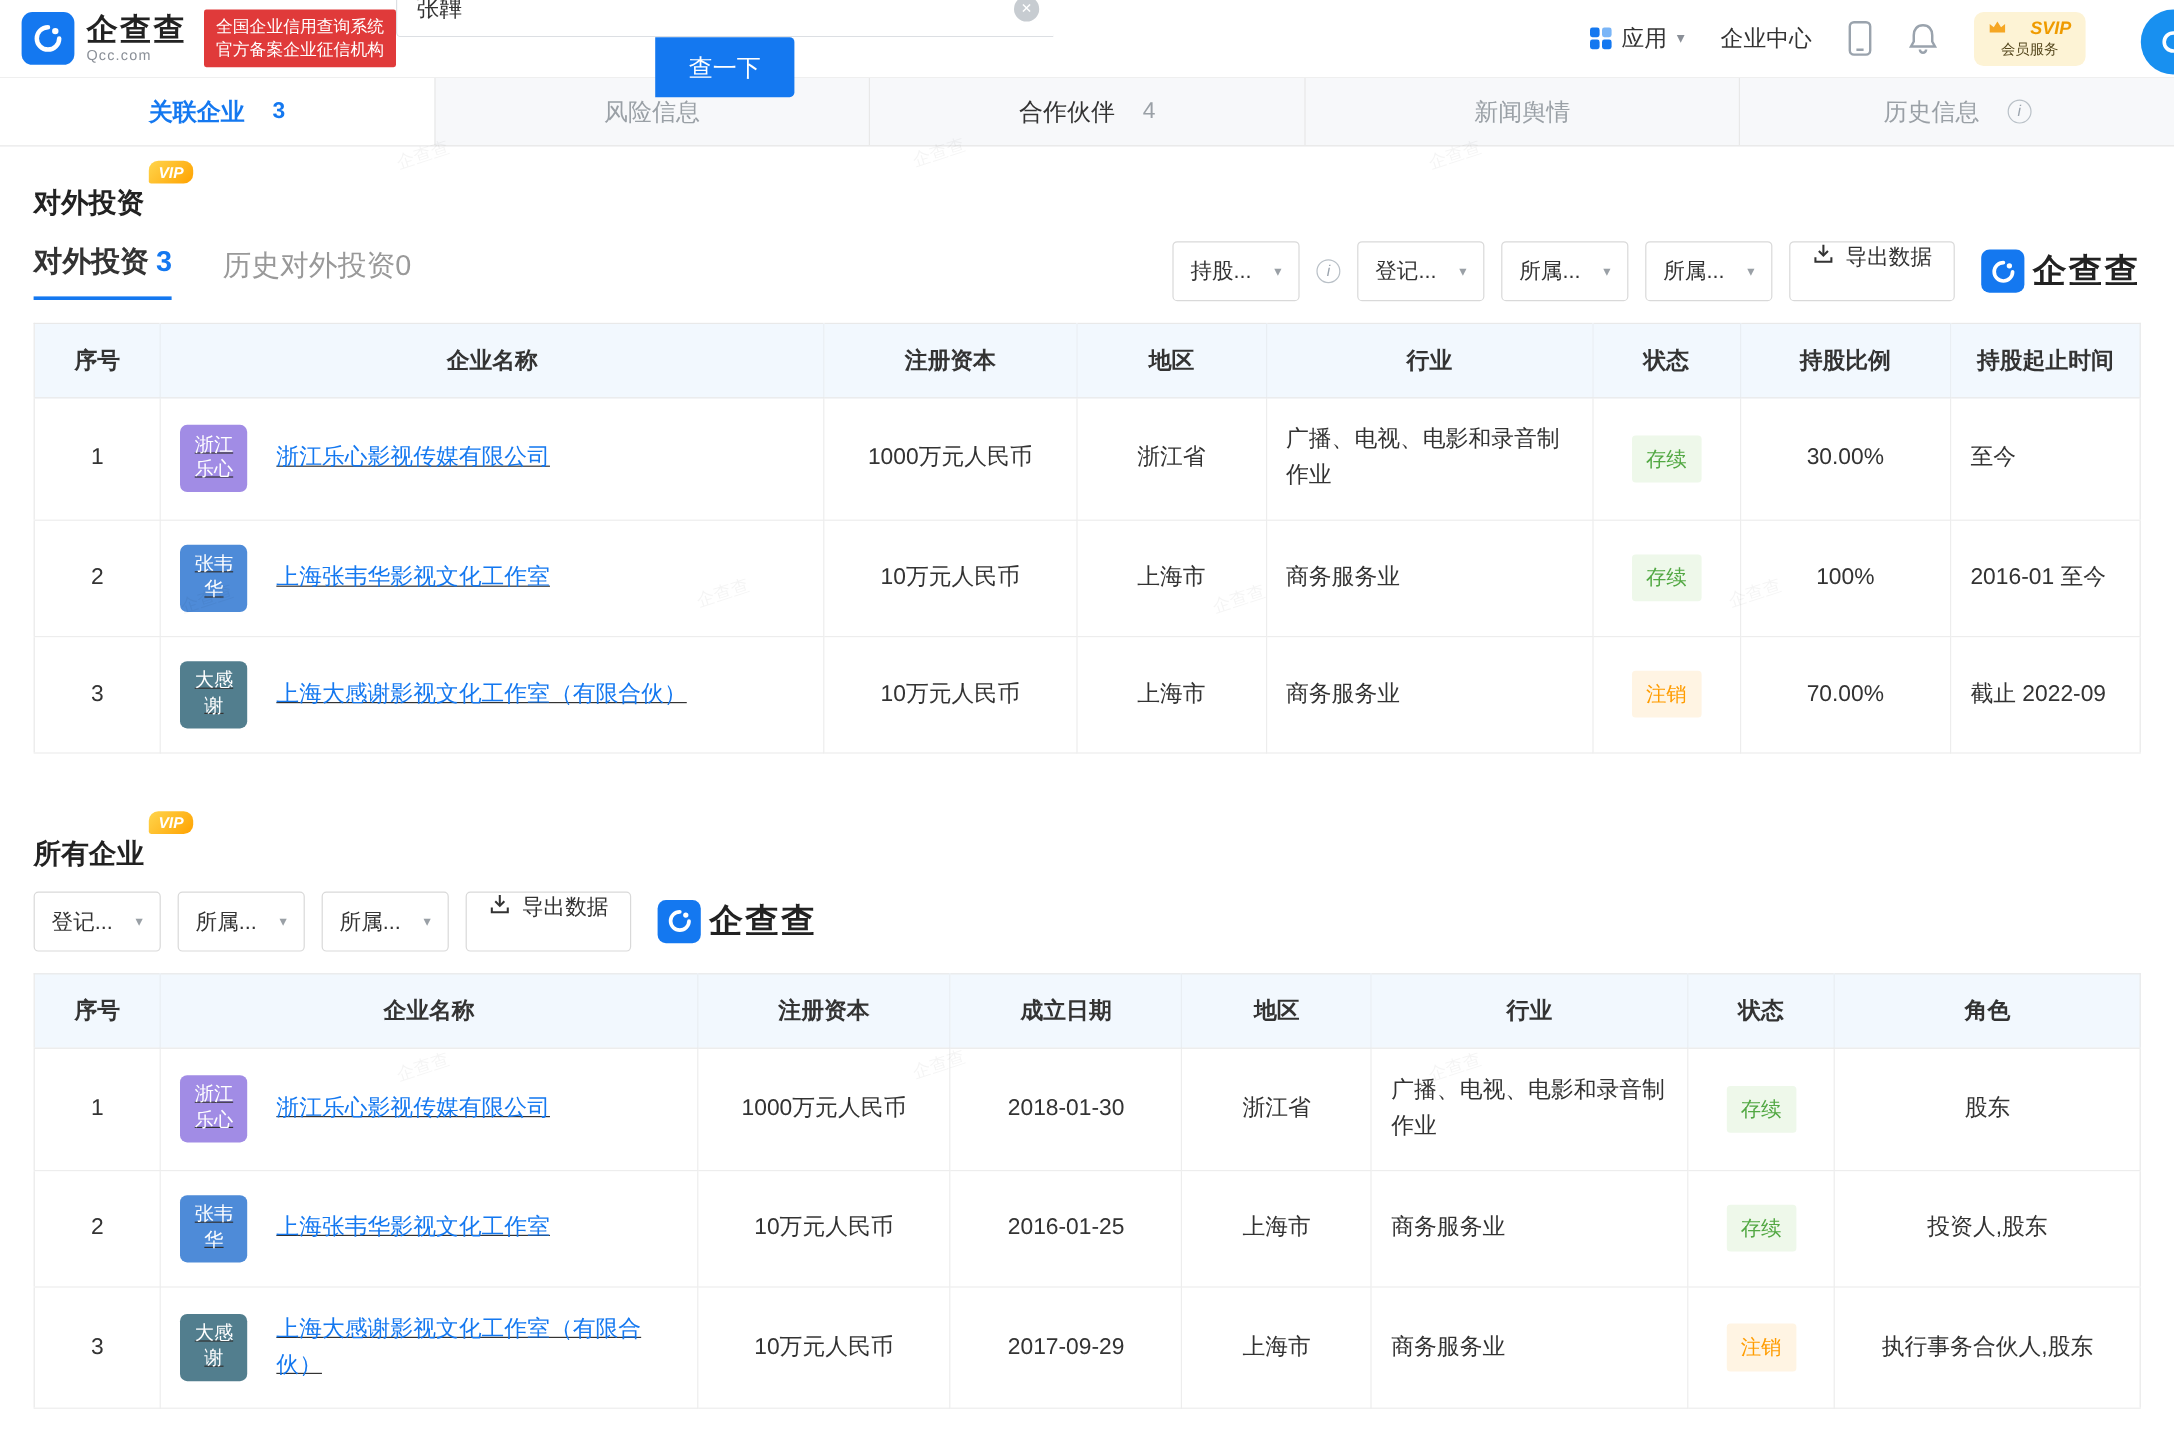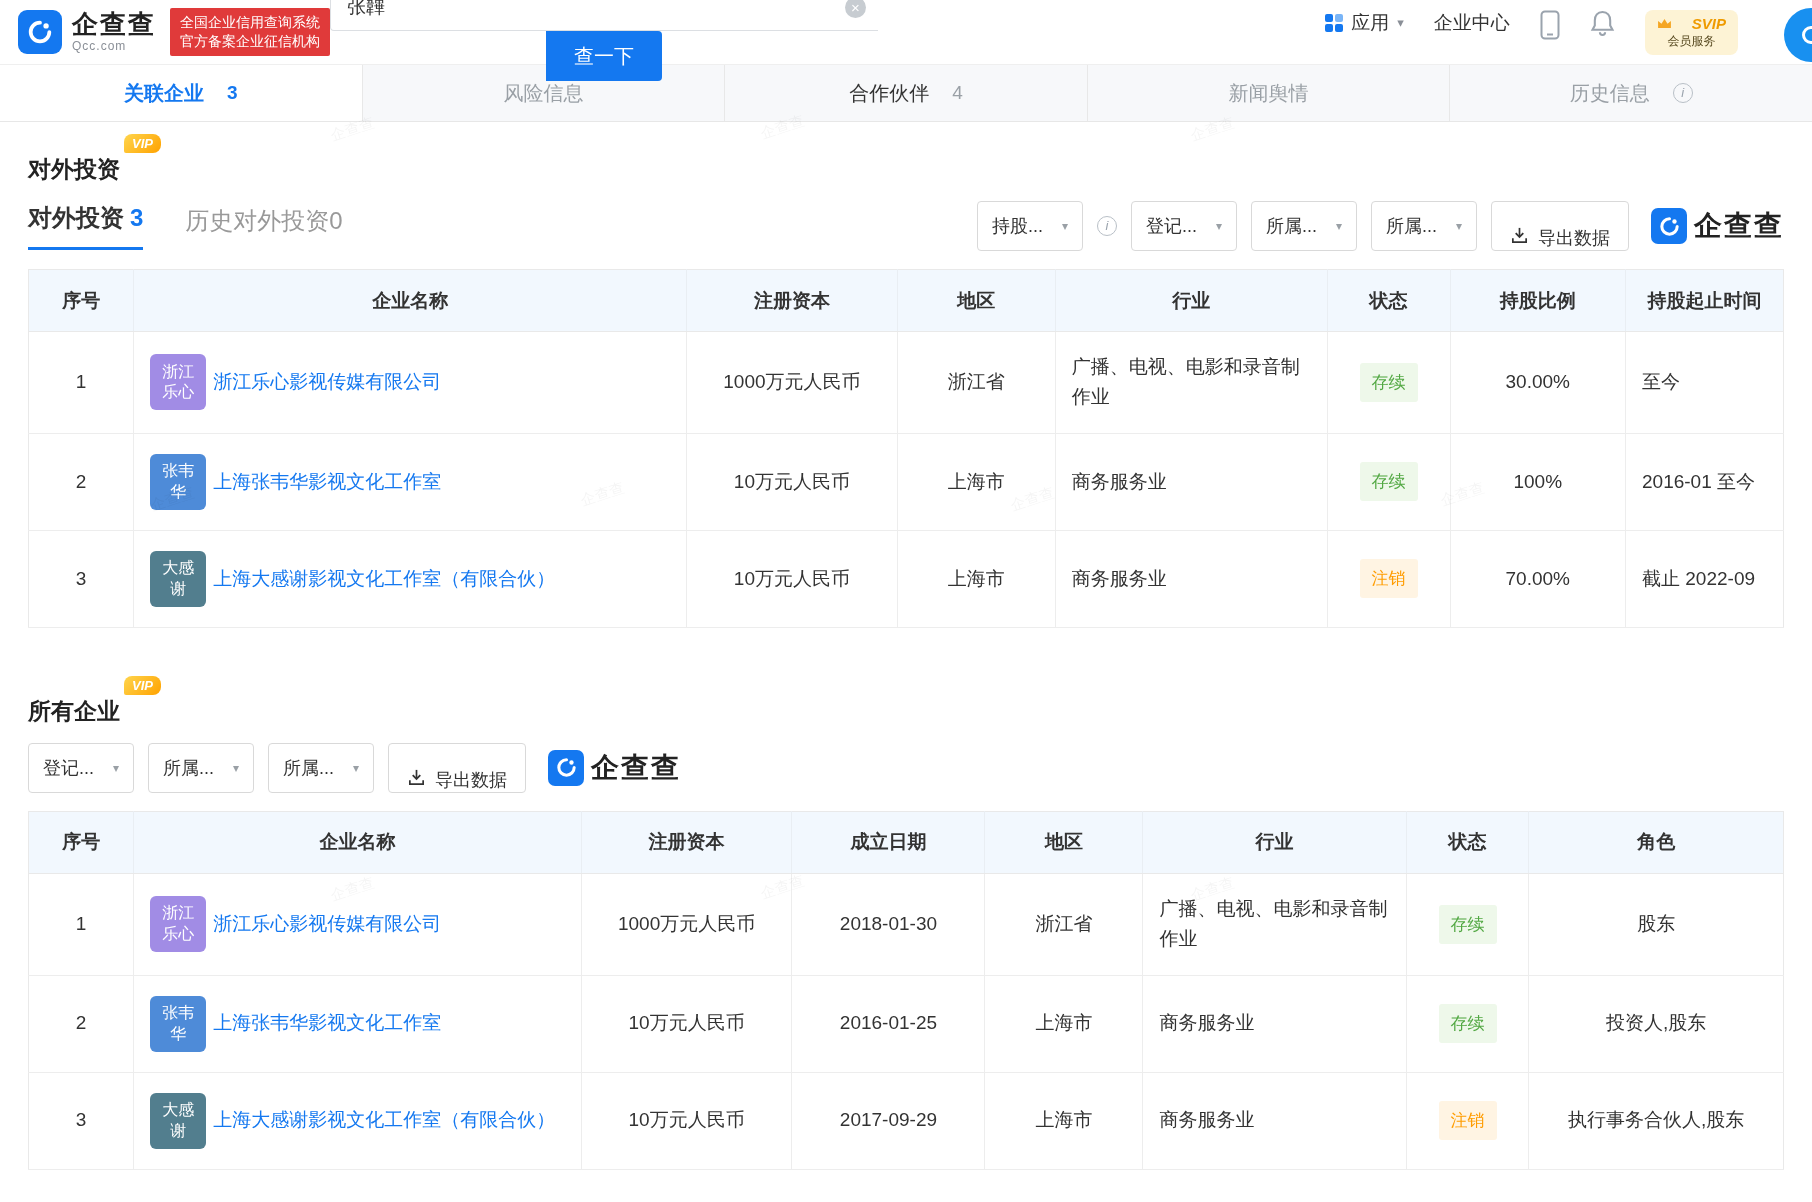--- a/index.html
+++ b/index.html
@@ -14,21 +14,21 @@
   .logo-icon { width:44px; height:44px; border-radius:9px; background:#1478f0; display:flex; align-items:center; justify-content:center; }
   .logo-text { display:flex; flex-direction:column; line-height:1.05; }
   .logo-name { font-size:26px; font-weight:700; color:#222; letter-spacing:2px; }
   .logo-domain { font-size:12px; color:#8a8f97; letter-spacing:1px; margin-top:2px; }
   .cert-badge { margin-left:14px; background:#e03a3a; color:#fff; font-size:14px; line-height:1.35; padding:5px 10px; border-radius:2px; }
   .search { display:flex; align-items:center;flex-direction:column; }
   .search-box { position:relative; width:548px; }
   .search-input { width:100%; height:48px; border:1px solid #dcdfe3; border-right:none; border-radius:4px 0 0 4px; font-size:19px; color:#333; padding:0 44px 0 16px; outline:none; font-family:inherit; }
   .clear-icon { position:absolute; right:12px; top:14px; width:21px; height:21px; border-radius:50%; background:#c7ccd1; color:#fff; font-size:15px; line-height:21px; text-align:center; cursor:pointer; }
   .search-btn { height:50px; width:116px; background:#1478f0; color:#fff; border:none; border-radius:0 4px 4px 0; font-size:20px; cursor:pointer; font-family:inherit; }
-  .top-nav { margin-left:auto; display:flex; align-items:flex-start; gap:30px; padding-right:56px; }
+  .top-nav { margin-left:auto; display:flex; align-items:center; gap:30px; padding-right:56px; }
   .nav-apps { display:flex; align-items:center; gap:8px; font-size:19px; color:#333; cursor:pointer; }
   .grid-icon { display:grid; grid-template-columns:8px 8px; grid-template-rows:8px 8px; gap:2px; }
   .grid-icon i { background:#1478f0; border-radius:2px; }
   .grid-icon i:nth-child(2){ background:#7ab5f7; }
   .caret { color:#8a8f97; font-size:13px; }
   .nav-link { font-size:19px; color:#333; cursor:pointer; }
   .icon-btn { display:flex; align-items:center; cursor:pointer; }
   .svip { background:#fdf3d5; border-radius:8px; padding:5px 12px; text-align:center; cursor:pointer; }
   .svip-top { display:flex; align-items:center; gap:20px; justify-content:center; font-size:15px; font-weight:800; font-style:italic; color:#ef9b00; }
   .svip-sub { font-size:12px; color:#57491f; margin-top:1px; }
@@ -52,32 +52,32 @@
   .sec-title { font-size:23px; font-weight:700; color:#222; display:inline-block; }
 
   .toolbar { display:flex; justify-content:space-between; align-items:center; margin-top:16px; }
   .subtabs { display:flex; gap:42px; align-items:flex-end; }
   .subtab { font-size:24px; color:#999; padding-bottom:13px; cursor:pointer; }
   .subtab.active { color:#333; font-weight:700; border-bottom:3px solid #1478f0; }
   .subtab.active .count { color:#1478f0; margin-left:6px; }
   .filters { display:flex; align-items:center; gap:14px; }
   .filter { height:50px; min-width:106px; background:#fff; border:1px solid #d9d9d9; border-radius:4px; font-size:18px; color:#333; display:flex; align-items:center; justify-content:space-between; padding:0 14px; gap:12px; cursor:pointer; font-family:inherit; }
   .filter .caret { font-size:12px; color:#9aa0a6; }
-  .export-btn { height:50px; background:#fff; border:1px solid #d9d9d9; border-radius:4px; font-size:18px; color:#333; display:flex; align-items:flex-end; gap:9px; padding:0 18px; cursor:pointer; font-family:inherit; }
+  .export-btn { height:50px; background:#fff; border:1px solid #d9d9d9; border-radius:4px; font-size:18px; color:#333; display:flex; align-items:flex-start; gap:9px; padding:0 18px; cursor:pointer; font-family:inherit; }
   .mini-logo { display:flex; align-items:center; gap:7px; margin-left:8px; }
   .mini-logo .logo-icon { width:36px; height:36px; border-radius:7px; }
   .mini-logo-text { font-size:28px; font-weight:700; color:#222; letter-spacing:2px; }
 
   table.grid { width:100%; border-collapse:collapse; table-layout:fixed; margin-top:18px; border:1px solid #e9e9e9; }
   .grid th { background:#f2f8fe; height:62px; font-size:19px; color:#333; font-weight:600; border-bottom:1px solid #e9e9e9; border-right:1px solid #e9eef3; text-align:center; }
   .grid th:last-child { border-right:none; }
   .grid td { font-size:19px; color:#333; padding:20px 16px; border-bottom:1px solid #ededed; border-right:1px solid #ededed; vertical-align:middle; line-height:1.6; }
   .grid td:last-child { border-right:none; }
   .c-center { text-align:center; }
-  .name-cell { display:flex; align-items:center; gap:7px; }
+  .name-cell { display:flex; align-items:center; gap:24px;text-decoration:underline; }
   .avatar { width:56px; height:56px; min-width:56px; border-radius:6px; color:#fff; font-size:16px; line-height:1.3; display:flex; flex-direction:column; align-items:center; justify-content:center; }
   .company-link { color:#1478f0; font-size:19px; cursor:pointer; }
   .badge { display:inline-block; padding:6px 12px; font-size:17px; border-radius:3px; }
   .badge.green { color:#52a843; background:#eef8ea; }
   .badge.orange { color:#ff9c00; background:#fff4e3; }
 
   .section-all { margin-top:46px; }
 
   
   .wm { position:absolute; font-size:15px; color:#000; opacity:0.04; transform:rotate(-18deg); pointer-events:none; z-index:40; }

